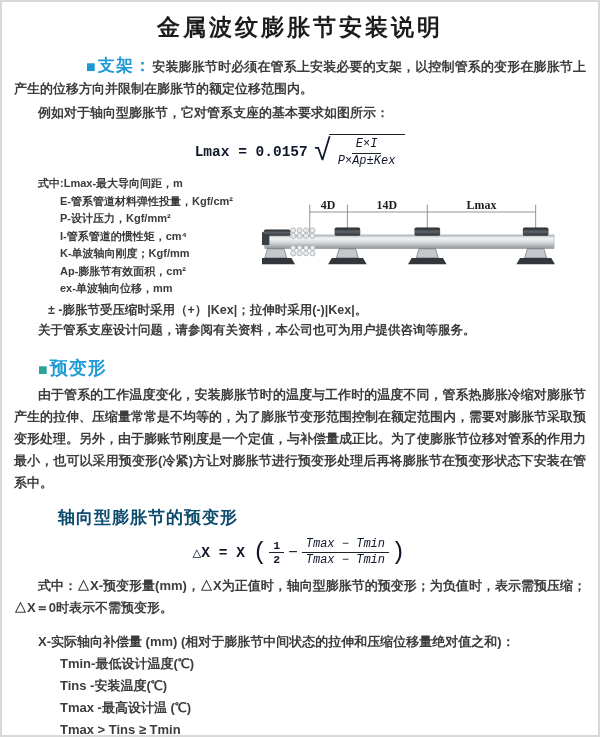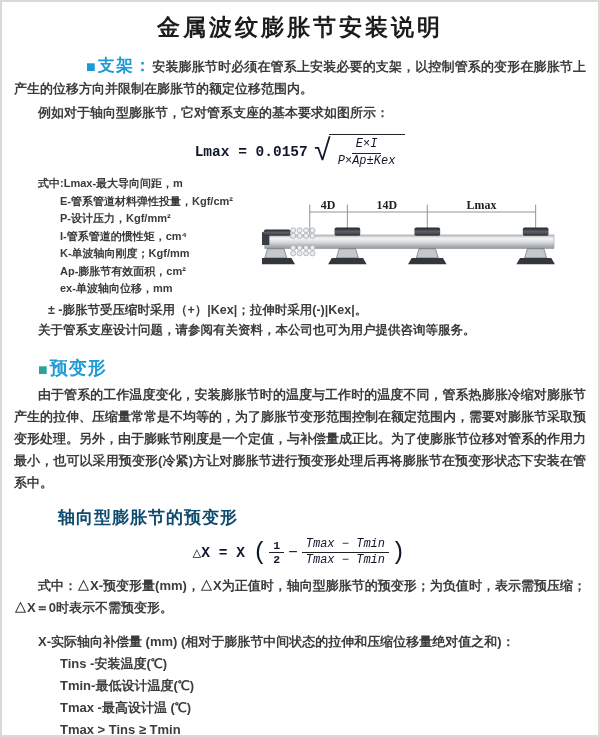--- a/index.html
+++ b/index.html
@@ -193,21 +193,21 @@
       <span class="frac">
         <span class="num">Tmax − Tmin</span>
         <span class="den">Tmax − Tmin</span>
       </span>
       <span class="paren">)</span>
     </div>
 
     <p class="para body-text explain">式中：△X-预变形量(mm)，△X为正值时，轴向型膨胀节的预变形；为负值时，表示需预压缩；△X＝0时表示不需预变形。</p>
     <p class="para body-text x-line">X-实际轴向补偿量 (mm) (相对于膨胀节中间状态的拉伸和压缩位移量绝对值之和)：</p>
 
+    <p class="para body-text temp-line">Tmin-最低设计温度(℃)</p>
     <p class="para body-text temp-line">Tins -安装温度(℃)</p>
-    <p class="para body-text temp-line">Tmin-最低设计温度(℃)</p>
     <p class="para body-text temp-line">Tmax -最高设计温 (℃)</p>
     <p class="para body-text temp-line">Tmax &gt; Tins ≥ Tmin</p>
 
     <p class="para body-text note-line">一般变形和受力情况下，不一定进行预变形，足否预变形对膨胀节的疲劳寿命几乎没有影响。</p>
 
   </div>
 </div>
 
 </body></html>

